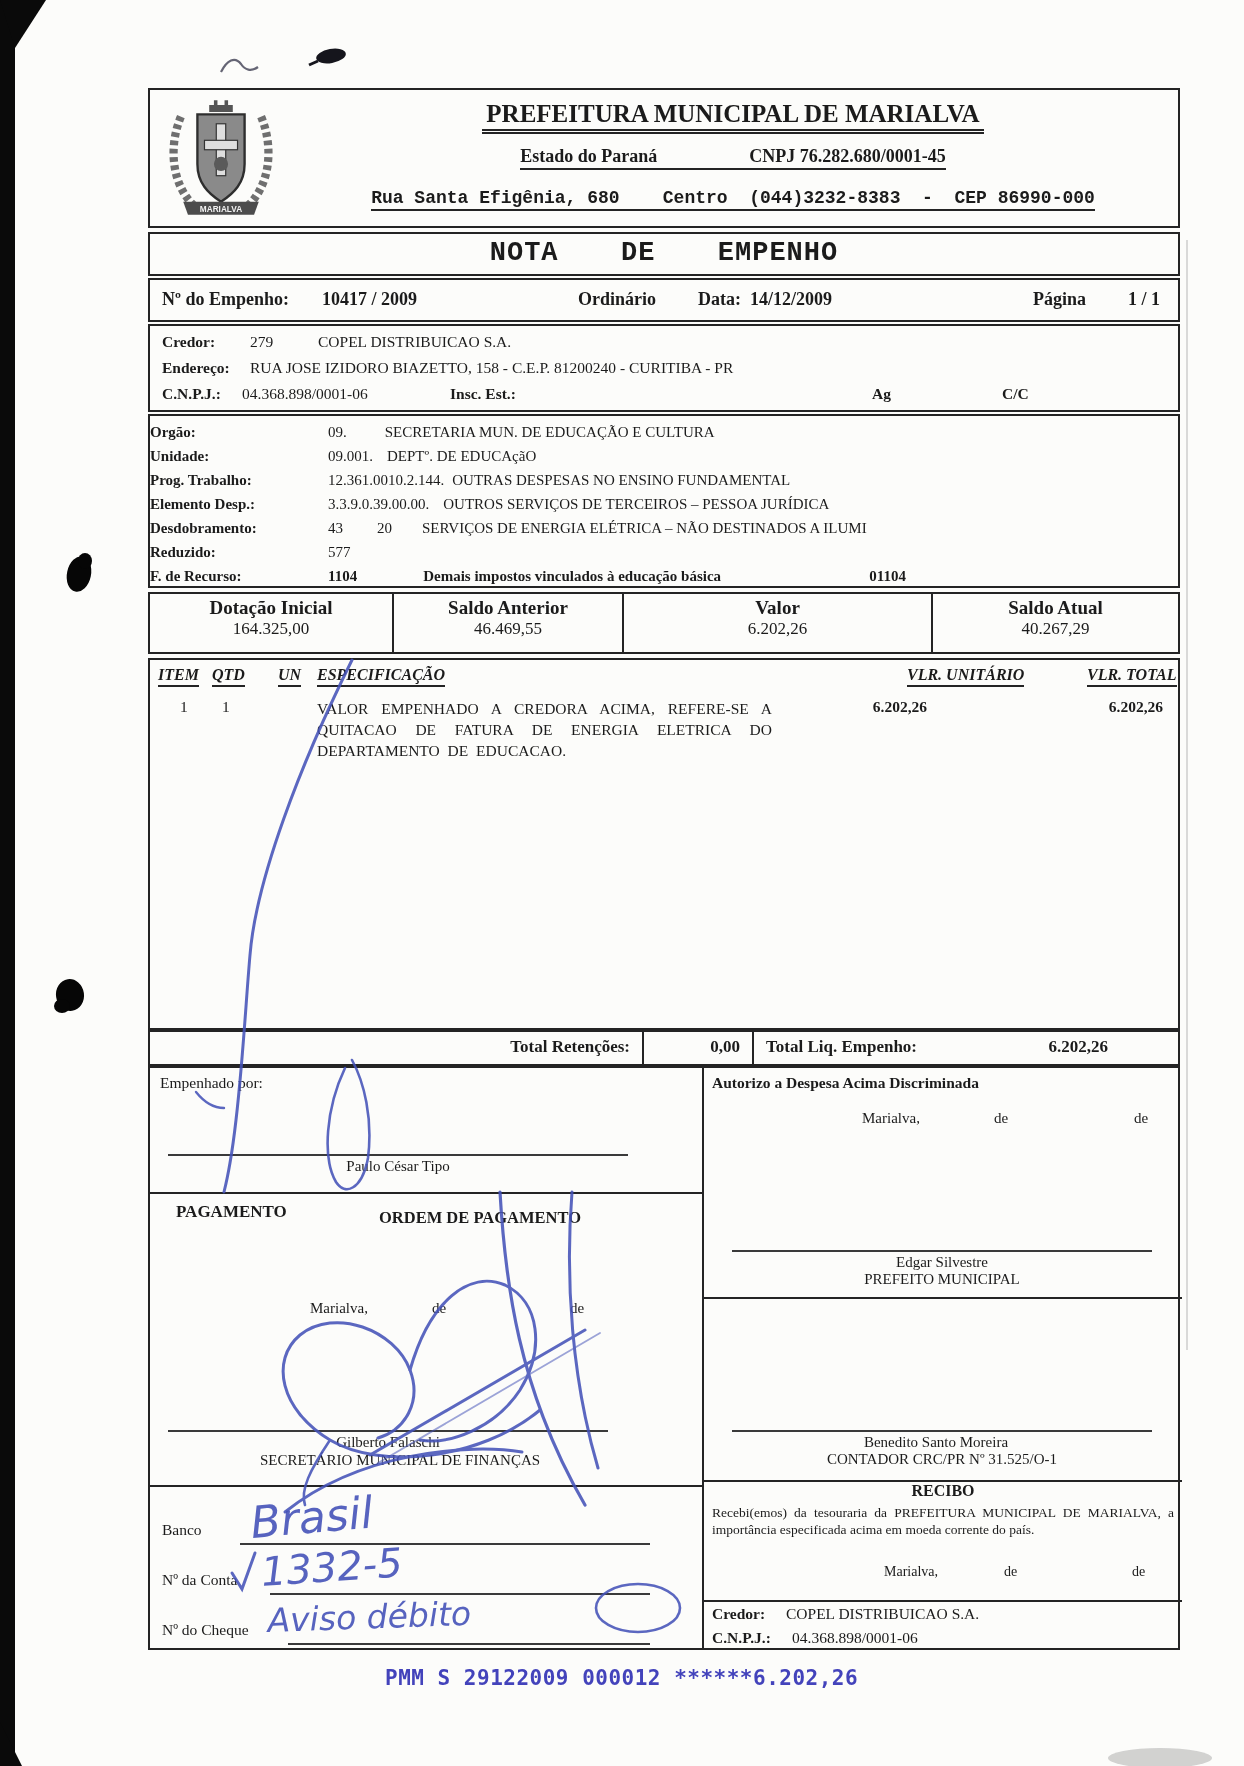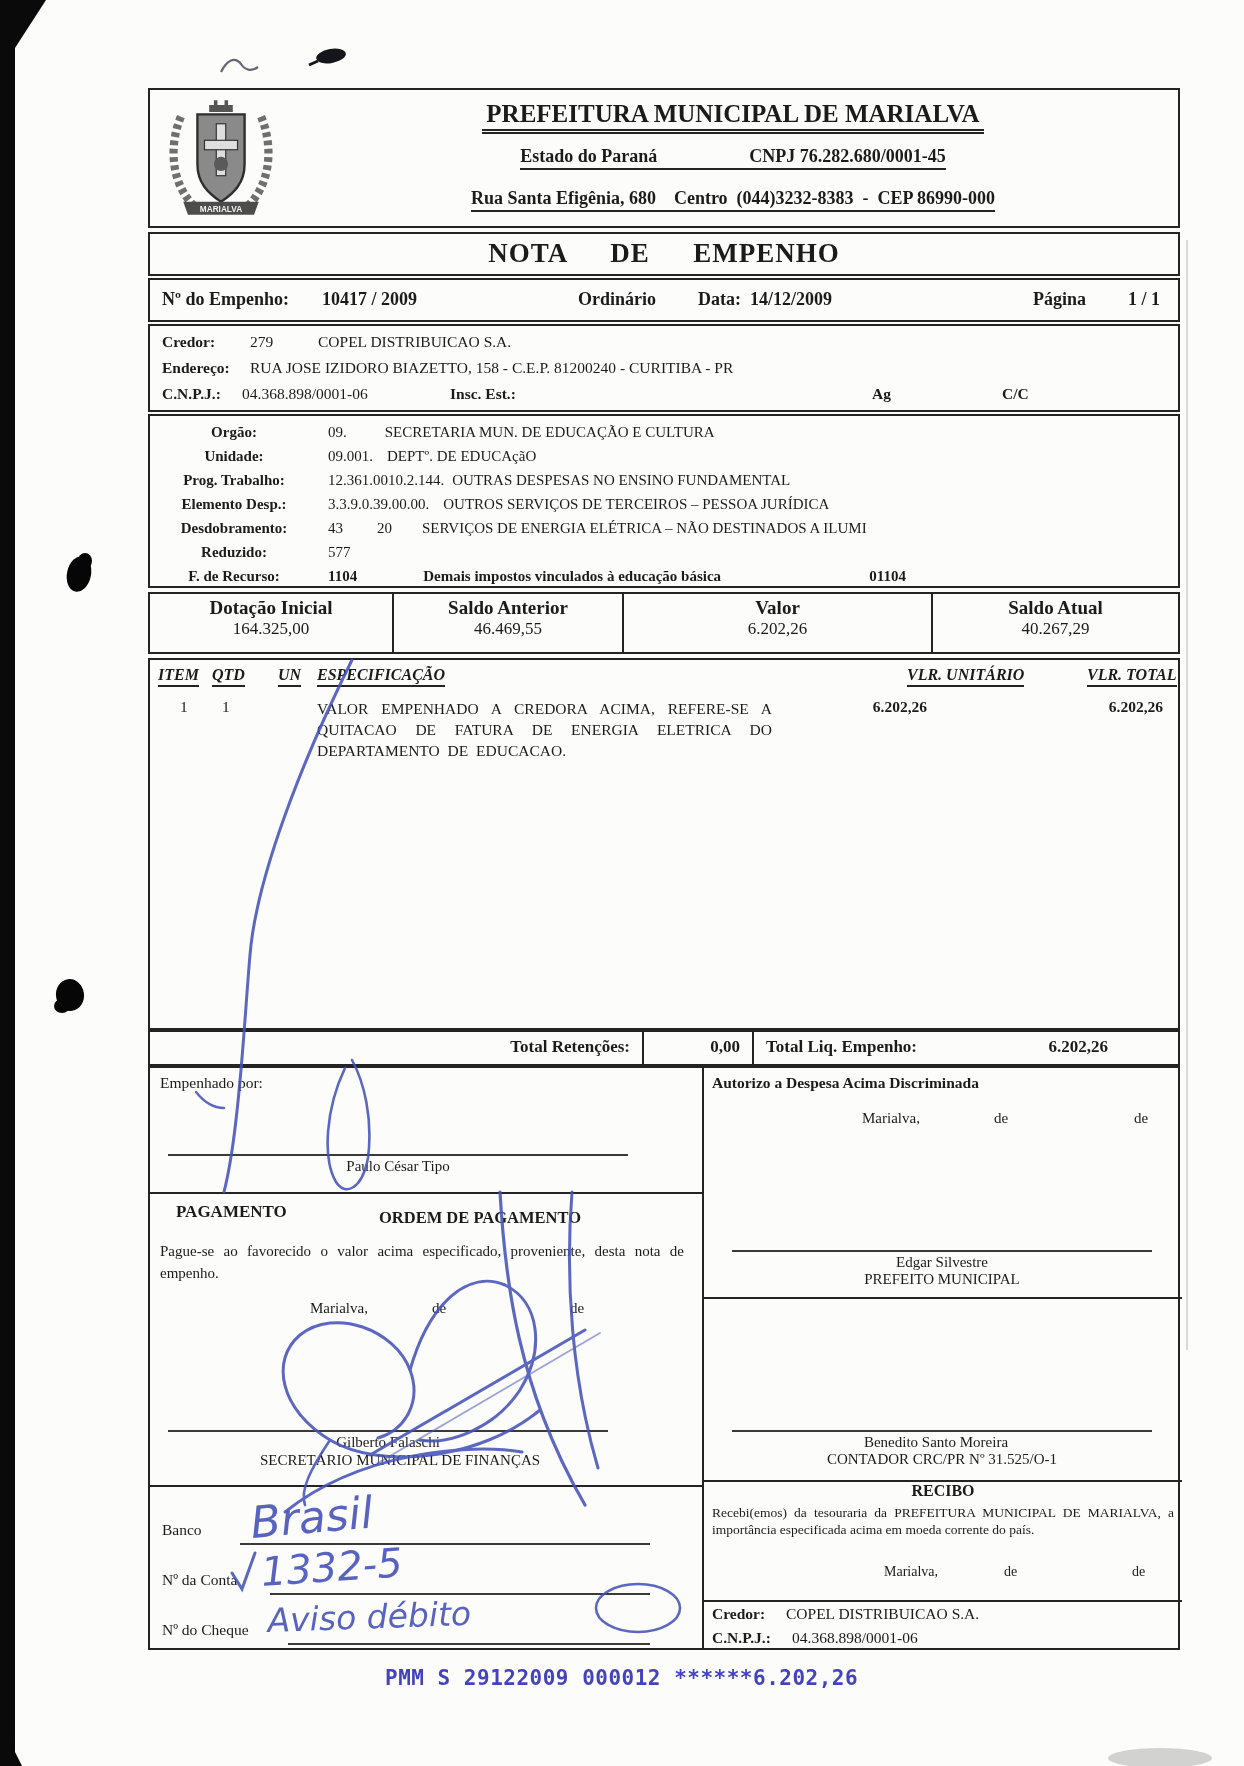--- a/index.html
+++ b/index.html
@@ -3,25 +3,25 @@
 <meta charset="utf-8">
 <style>
   html,body{margin:0;padding:0;background:#d8d8d4;}
   .page{position:relative;width:1244px;height:1766px;background:#fcfcfa;overflow:hidden;
         font-family:"Liberation Serif",serif;color:#1b1b1b;}
   .box{position:absolute;border:2px solid #242424;box-sizing:border-box;}
   .abs{position:absolute;}
   .b{font-weight:bold;}
   .ctr{text-align:center;}
   .r{text-align:right;}
-  .pre{white-space:pre;}
+  .pre{white-space:pre;font-family:Liberation Mono, monospace;}
   .u2{border-bottom:2px solid #242424;padding-bottom:1px;}
   .sig-line{position:absolute;border-top:2px solid #3a3a3a;height:0;}
   .vline{position:absolute;top:0;bottom:0;width:0;border-left:2px solid #242424;}
-  .olabel{display:inline-block;width:168px;text-align:center;font-weight:bold;}
+  .olabel{display:inline-block;width:168px;text-align:left;font-weight:bold;}
   .ocode{display:inline-block;padding-left:10px;}
   .odesc{padding-left:14px;}
   .orow{line-height:24px;font-size:15px;white-space:nowrap;}
   .lic-row{line-height:32px;font-size:15px;font-weight:bold;white-space:nowrap;}
   .ink-svg{position:absolute;left:0;top:0;z-index:6;pointer-events:none;}
   .stamp{position:absolute;left:385px;top:1666px;z-index:4;
          font-family:"DejaVu Sans Mono",monospace;font-weight:bold;
          font-size:21px;letter-spacing:.5px;opacity:.92;}
   .hand{font-family:"DejaVu Sans",sans-serif;font-style:italic;}
 </style>
@@ -145,21 +145,20 @@
 
     <div class="abs" style="left:0;top:0;width:552px;height:124px;border-bottom:2px solid #242424">
       <span class="abs" style="left:10px;top:6px;font-size:15.5px">Empenhado por:</span>
       <div class="sig-line" style="left:18px;width:460px;top:86px"></div>
       <div class="abs ctr" style="left:18px;width:460px;top:90px;font-size:15px">Paulo César Tipo</div>
     </div>
 
     <div class="abs" style="left:0;top:124px;width:552px;height:293px;border-bottom:2px solid #242424">
       <span class="abs b" style="left:26px;top:10px;font-size:17px">PAGAMENTO</span>
       <span class="abs b ctr" style="left:190px;width:280px;top:16px;font-size:16.5px">ORDEM DE PAGAMENTO</span>
-      <div class="abs" style="left:10px;width:524px;top:48px;font-size:15px;line-height:22px;text-align:justify">Pague-se ao favorecido o valor acima especificado, proveniente, desta nota de empenho.</div>
       <span class="abs" style="left:160px;top:108px;font-size:15px">Marialva,</span>
       <span class="abs" style="left:282px;top:108px;font-size:15px">de</span>
       <span class="abs" style="left:420px;top:108px;font-size:15px">de</span>
       <div class="sig-line" style="left:18px;width:440px;top:238px"></div>
       <div class="abs ctr" style="left:18px;width:440px;top:242px;font-size:15px">Gilberto Falaschi</div>
       <div class="abs ctr" style="left:0px;width:500px;top:260px;font-size:15px">SECRETÁRIO MUNICIPAL DE FINANÇAS</div>
     </div>
 
     <div class="abs" style="left:0;top:417px;width:552px;height:167px;font-size:15.5px">
       <span class="abs" style="left:12px;top:36px">Banco</span>

